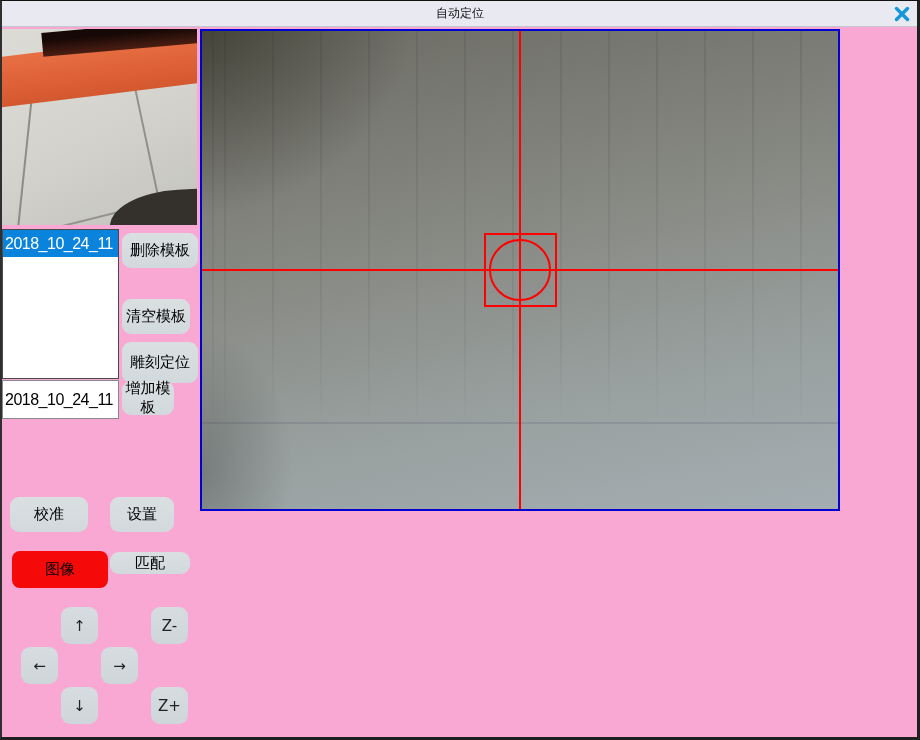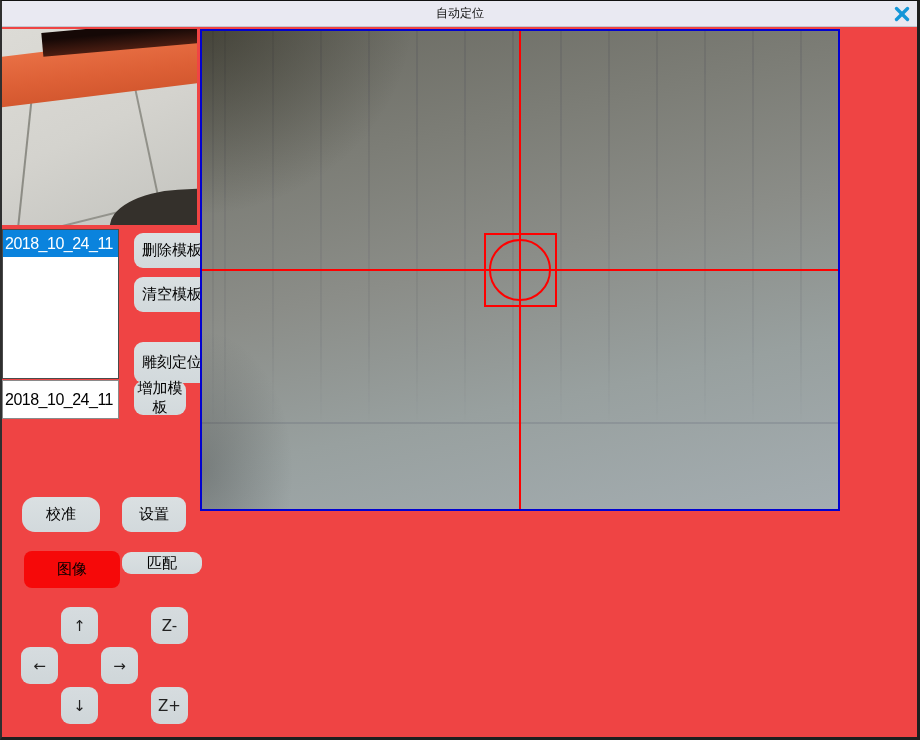--- a/index.html
+++ b/index.html
@@ -1,18 +1,18 @@
 <!DOCTYPE html>
 <html><head>
 <meta charset="utf-8">
 <style>
   * { margin:0; padding:0; box-sizing:border-box; }
   html,body { width:920px; height:740px; background:#ececec; font-family:"Liberation Sans", sans-serif; }
 
-  .window { position:relative; width:920px; height:740px; background:#ef4444; overflow:hidden;text-decoration:underline; }
+  .window { position:relative; width:920px; height:740px; background:#f9a8d4; overflow:hidden;text-decoration:underline; }
   .window-frame { position:absolute; inset:0; border-top:1px solid #111;
     border-left:2px solid #2f2f2f; border-right:3px solid #1f1f1f; border-bottom:3px solid #1f1f1f;
     pointer-events:none; z-index:50; }
 
   
   .titlebar { position:absolute; left:0; top:0; width:920px; height:27px;
     background:#e9e9f2; border-bottom:1px solid #c6c6d0; z-index:5;
     display:flex; align-items:center; justify-content:center; }
   .title { font-size:12px; color:#111; }
   .close { position:absolute; right:9px; top:5px; width:18px; height:18px; cursor:pointer;
@@ -42,27 +42,27 @@
     padding-left:2px; white-space:nowrap; }
   .listitem.selected { background:#0a83dd; color:#fff; }
   .namefield { position:absolute; left:2px; top:380px; width:117px; height:39px;
     background:#fff; border:1px solid #8a8a8a; font-size:16px; letter-spacing:-0.5px;
     padding-left:2px; color:#000; font-family:"Liberation Sans", sans-serif; }
 
   
   .btn { position:absolute; background:linear-gradient(180deg,#dae0e2 0%,#d2d9dc 100%);
     border:none; border-radius:9px; font-size:15px; color:#000; cursor:pointer;
     display:flex; align-items:center; justify-content:center;
-    font-family:"Liberation Sans", sans-serif;margin-left:12px; }
+    font-family:"Liberation Sans", sans-serif; }
   .btn-delete   { left:122px; top:233px; width:76px; height:35px; }
-  .btn-clear    { left:122px; top:277px; width:76px; height:35px;text-align:right; }
+  .btn-clear    { left:122px; top:299px; width:68px; height:35px;text-align:right; }
   .btn-engrave  { left:122px; top:342px; width:76px; height:41px; }
   .btn-add      { left:122px; top:381px; width:52px; height:34px; }
   .btn-poscut   { left:10px;  top:443px; width:180px; height:35px; }
-  .btn-calib    { left:10px;  top:497px; width:78px;  height:35px;border-radius:13px; }
+  .btn-calib    { left:10px;  top:497px; width:78px;  height:35px; }
   .btn-settings { left:110px; top:497px; width:64px;  height:35px; }
   .btn-image    { left:12px;  top:551px; width:96px;  height:37px;
     background:#f60909; border-radius:8px; color:#000; }
   .btn-match    { left:110px; top:552px; width:80px;  height:22px; }
 
   .jog { position:absolute; width:37px; height:37px; border-radius:9px;
     background:linear-gradient(180deg,#d6dcdf 0%,#cfd6d9 100%); border:none; cursor:pointer;
     display:flex; align-items:center; justify-content:center; font-size:15px; color:#222;
     font-family:"DejaVu Sans", sans-serif; }
   .jog-up    { left:61px;  top:607px; }

